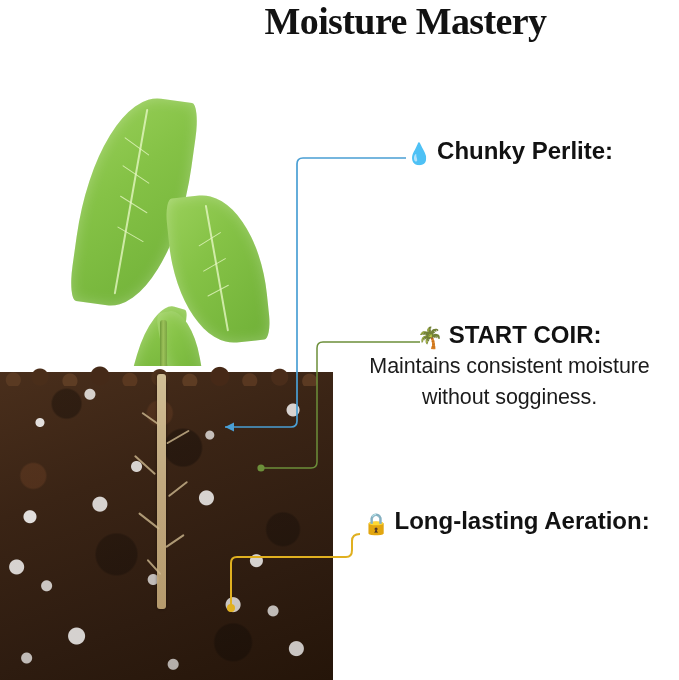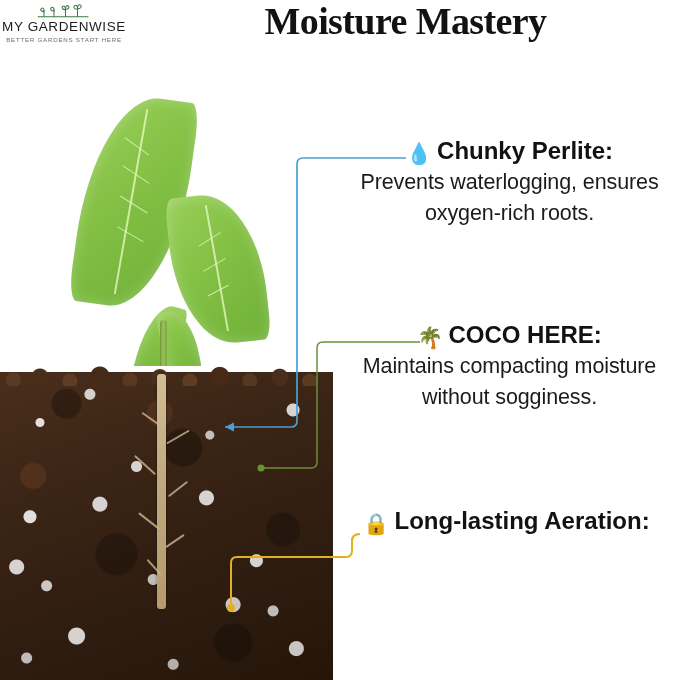--- a/index.html
+++ b/index.html
@@ -113,39 +113,20 @@
           letter-spacing:-0.1px;}
   #feature-0{left:340px;top:136px;width:339px;}
   #feature-1{left:340px;top:320px;width:339px;}
   #feature-2{left:334px;top:506px;width:345px;}
 </style>
 </head>
 <body>
 
 <div id="root">
 
-  <div class="logo">
-    <svg class="logo-mark" viewBox="0 0 56 17">
-      <g fill="none" stroke="#3f7a44" stroke-width="1.05" stroke-linecap="round">
-        <path d="M8 14.5 V8.5"></path>
-        <path d="M8 9.6 c-3.2 0 -4.1 -2.2 -2.6 -3.3 c1.5 -1.1 3.1 0.6 2.6 3.3z"></path>
-        <path d="M18 14.5 V7.8"></path>
-        <path d="M18 9 c-3.3 0 -4.2 -2.3 -2.7 -3.4 c1.5 -1.1 3.2 0.6 2.7 3.4z"></path>
-        <path d="M29.5 14.5 V5.6"></path>
-        <path d="M29.5 7.6 c-3.1 0.2 -4.1 -1.9 -2.8 -3.1 c1.4 -1.2 3.2 0.3 2.8 3.1z"></path>
-        <path d="M29.5 7.2 c3.1 0.2 4.2 -1.9 2.9 -3.1 c-1.4 -1.2 -3.3 0.3 -2.9 3.1z"></path>
-        <path d="M41.5 14.5 V4.4"></path>
-        <path d="M41.5 7.2 c-3.4 0.2 -4.5 -2.1 -3 -3.4 c1.5 -1.3 3.5 0.4 3 3.4z"></path>
-        <path d="M41.5 6.6 c3.4 0.2 4.6 -2.1 3.1 -3.4 c-1.6 -1.3 -3.6 0.4 -3.1 3.4z"></path>
-        <path d="M2 14.8 H52"></path>
-      </g>
-    </svg>
-    <div class="logo-name">MY GARDENWISE</div>
-    <div class="logo-tag">BETTER GARDENS START HERE</div>
-  </div>
 
   <div class="title">
     <span class="title-l2">Moisture Mastery</span>
   </div>
 
   <div class="photo">
     <div class="sky"></div>
 
     <div class="leaf leaf-a">
       <div class="vein" style="left:48px;top:12px;width:2px;height:188px;transform:rotate(2deg);"></div>
@@ -195,28 +176,27 @@
     <g>
       <path d="M360 534 Q352 534 352 541 L352 550 Q352 557 346 557 L237 557 Q231 557 231 563 L231 608" fill="none" stroke="#e0b020" stroke-width="2"></path>
       <circle cx="231" cy="608" r="4" fill="#e0b020"></circle>
     </g>
   </svg>
 
   <div class="feature" id="feature-0">
     <div class="f-head">
       <span class="f-emoji">💧</span><span>Chunky Perlite:</span>
     </div>
-    <div class="f-body">Prevents waterlogging, ensures oxygen-rich roots.</div>
   </div>
 
   <div class="feature" id="feature-1">
     <div class="f-head">
-      <span class="f-emoji">🌴</span><span>COCO HERE:</span>
-    </div>
-    <div class="f-body">Maintains compacting moisture without sogginess.</div>
+      <span class="f-emoji">🌴</span><span>START COIR:</span>
+    </div>
+    <div class="f-body">Maintains consistent moisture without sogginess.</div>
   </div>
 
   <div class="feature" id="feature-2">
     <div class="f-head">
       <span class="f-emoji">🔒</span><span>Long-lasting Aeration:</span>
     </div>
   </div>
 
 </div>
 

